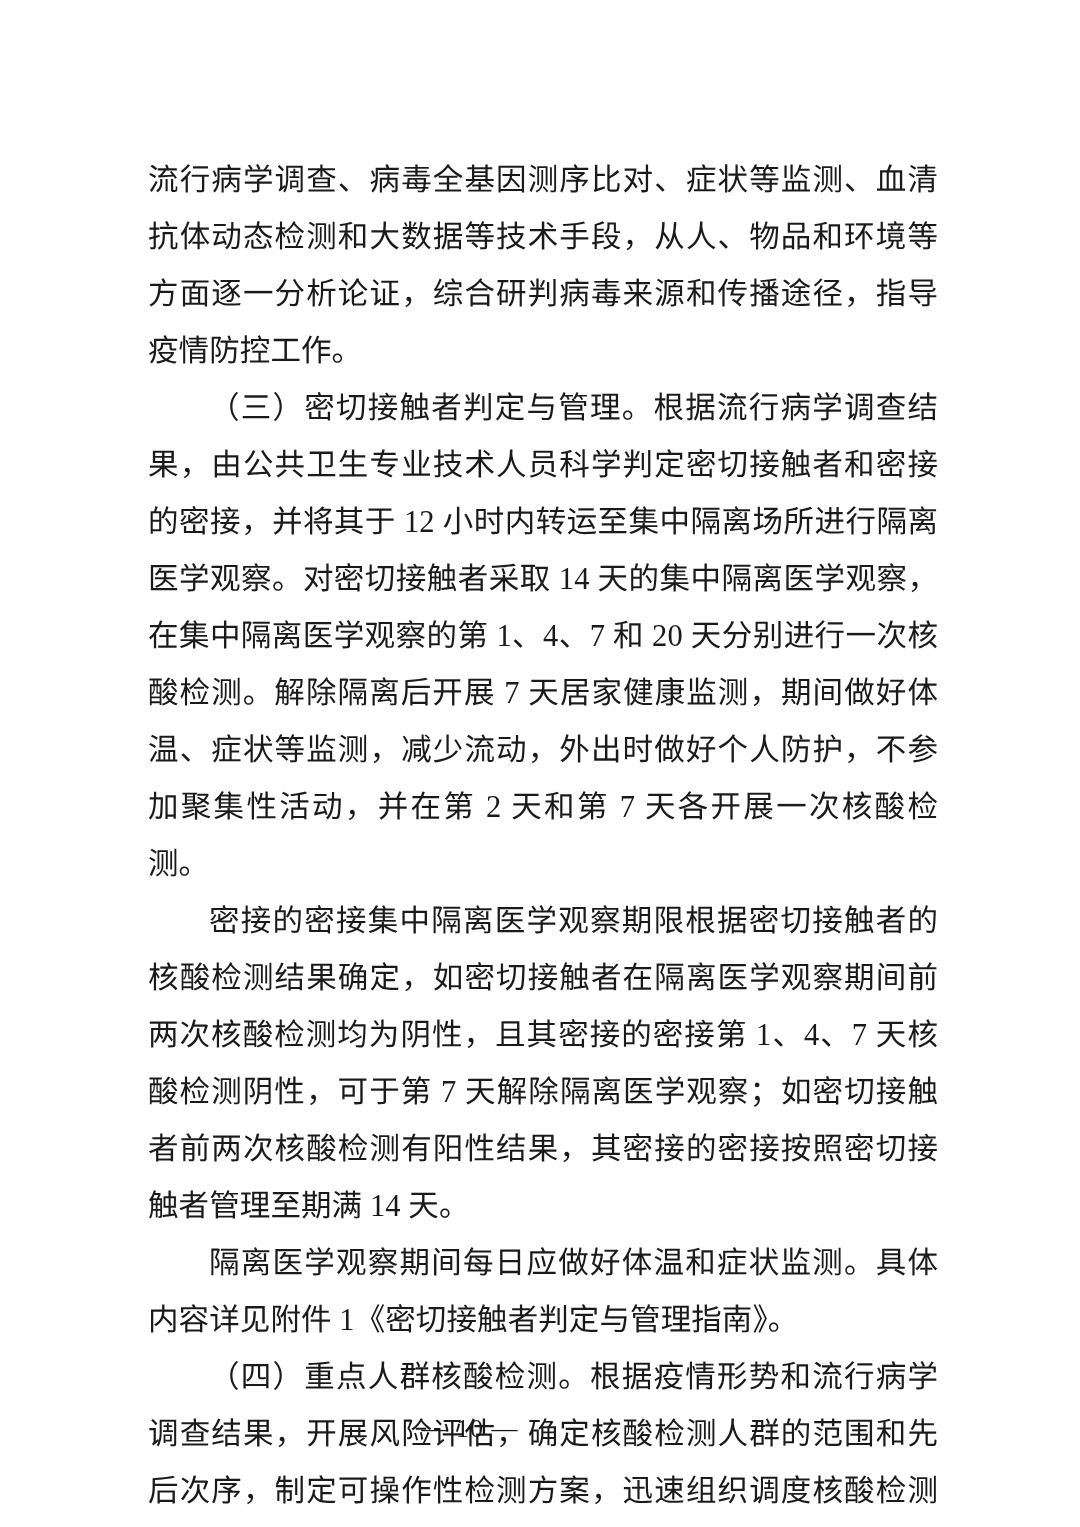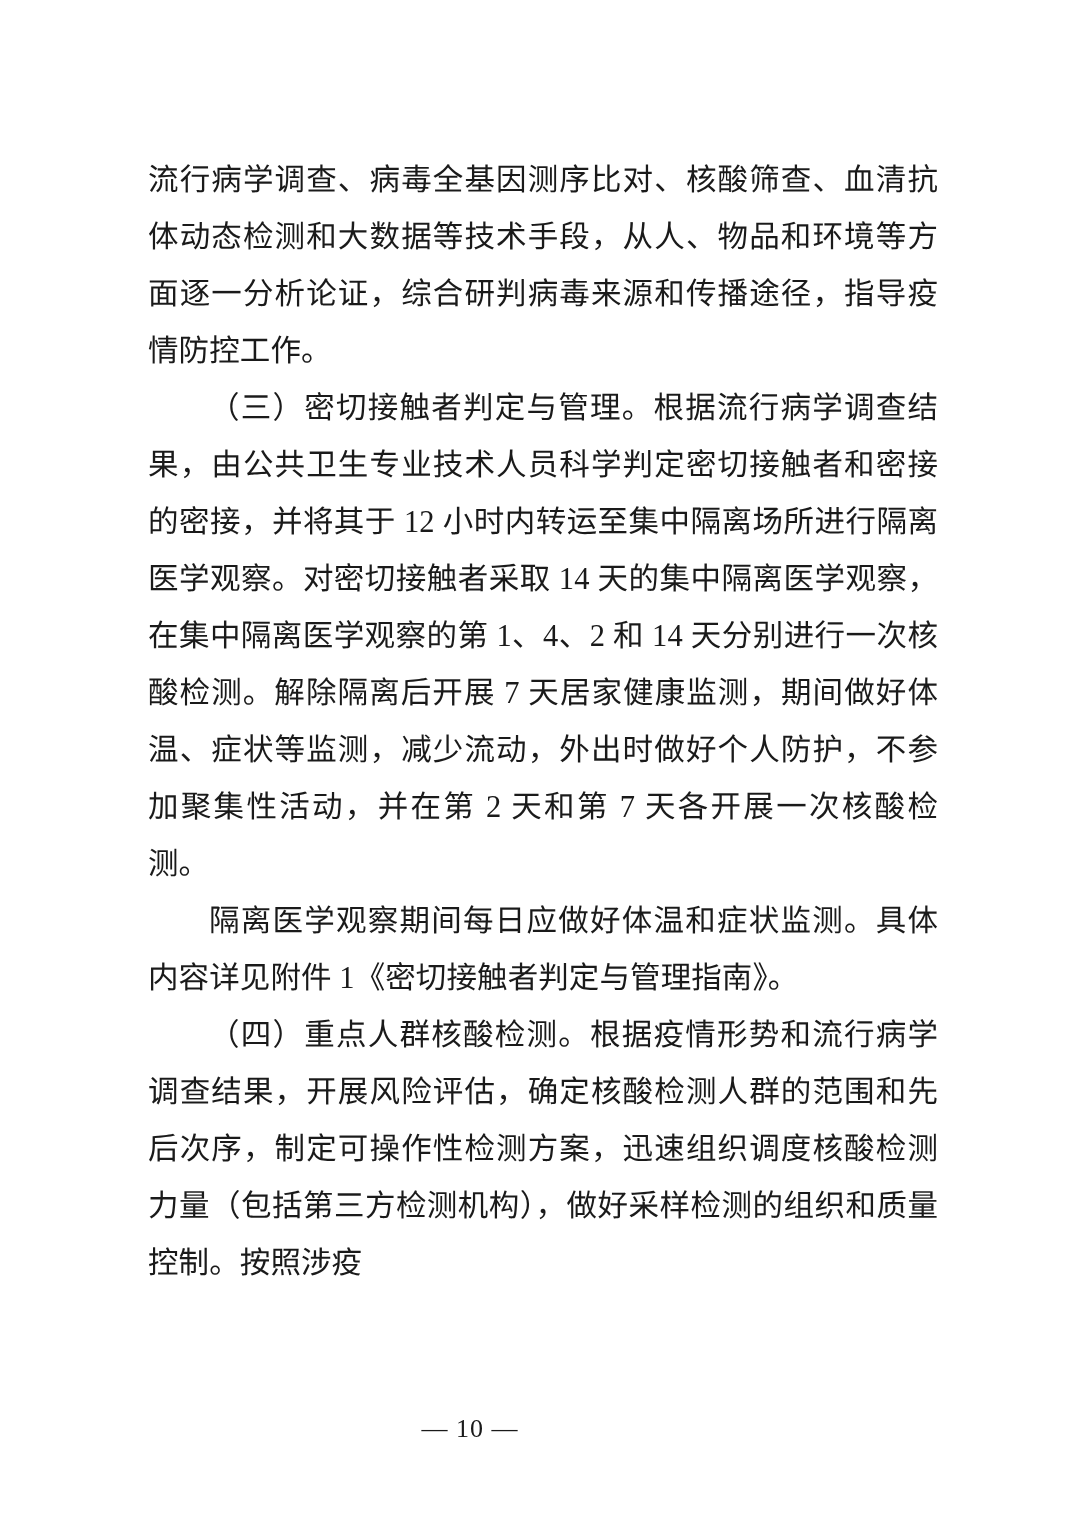--- a/index.html
+++ b/index.html
@@ -52,21 +52,22 @@
     color: #1a1a1a;
     font-family: "Liberation Serif", "DejaVu Serif", serif;
   }
 </style>
 </head>
 <body>
 
 <div class="page">
 
   <div class="content">
-    <p class="para">流行病学调查、病毒全基因测序比对、核酸筛查、血清抗体动态检测和大数据等技术手段，从人、物品和环境等方面逐一分析论证，综合研判病毒来源和传播途径，指导疫情防控工作。</p>
-    <p class="para indent">（三）密切接触者判定与管理。根据流行病学调查结果，由公共卫生专业技术人员科学判定密切接触者和密接的密接，并将其于 12 小时内转运至集中隔离场所进行隔离医学观察。对密切接触者采取 14 天的集中隔离医学观察，在集中隔离医学观察的第 1、4、2 和 14 天分别进行一次核酸检测。解除隔离后开展 7 天居家健康监测，期间做好体温、症状等监测，减少流动，外出时做好个人防护，不参加聚集性活动，并在第 2 天和第 7 天各开展一次核酸检测。</p>
+    <p class="para">流行病学调查、病毒全基因测序比对、症状等监测、血清抗体动态检测和大数据等技术手段，从人、物品和环境等方面逐一分析论证，综合研判病毒来源和传播途径，指导疫情防控工作。</p>
+    <p class="para indent">（三）密切接触者判定与管理。根据流行病学调查结果，由公共卫生专业技术人员科学判定密切接触者和密接的密接，并将其于 12 小时内转运至集中隔离场所进行隔离医学观察。对密切接触者采取 14 天的集中隔离医学观察，在集中隔离医学观察的第 1、4、7 和 20 天分别进行一次核酸检测。解除隔离后开展 7 天居家健康监测，期间做好体温、症状等监测，减少流动，外出时做好个人防护，不参加聚集性活动，并在第 2 天和第 7 天各开展一次核酸检测。</p>
+    <p class="para indent">密接的密接集中隔离医学观察期限根据密切接触者的核酸检测结果确定，如密切接触者在隔离医学观察期间前两次核酸检测均为阴性，且其密接的密接第 1、4、7 天核酸检测阴性，可于第 7 天解除隔离医学观察；如密切接触者前两次核酸检测有阳性结果，其密接的密接按照密切接触者管理至期满 14 天。</p>
     <p class="para indent">隔离医学观察期间每日应做好体温和症状监测。具体内容详见附件 1《密切接触者判定与管理指南》。</p>
     <p class="para indent">（四）重点人群核酸检测。根据疫情形势和流行病学调查结果，开展风险评估，确定核酸检测人群的范围和先后次序，制定可操作性检测方案，迅速组织调度核酸检测力量（包括第三方检测机构），做好采样检测的组织和质量控制。按照涉疫</p>
   </div>
 
   <div class="page-number">— 10 —</div>
 
 </div>
 
 </body></html>

